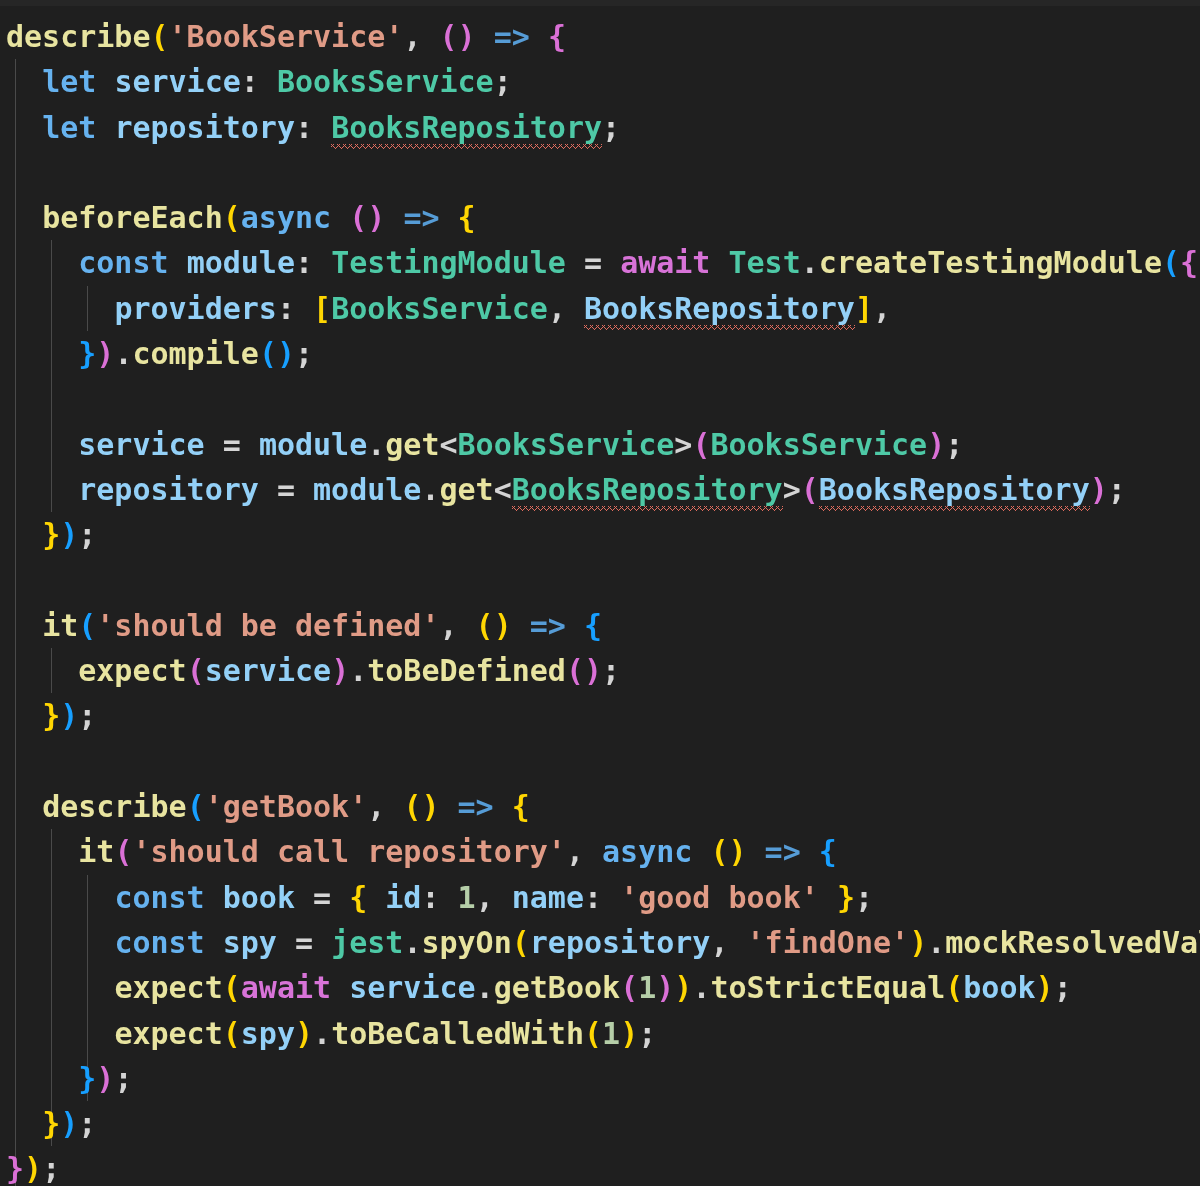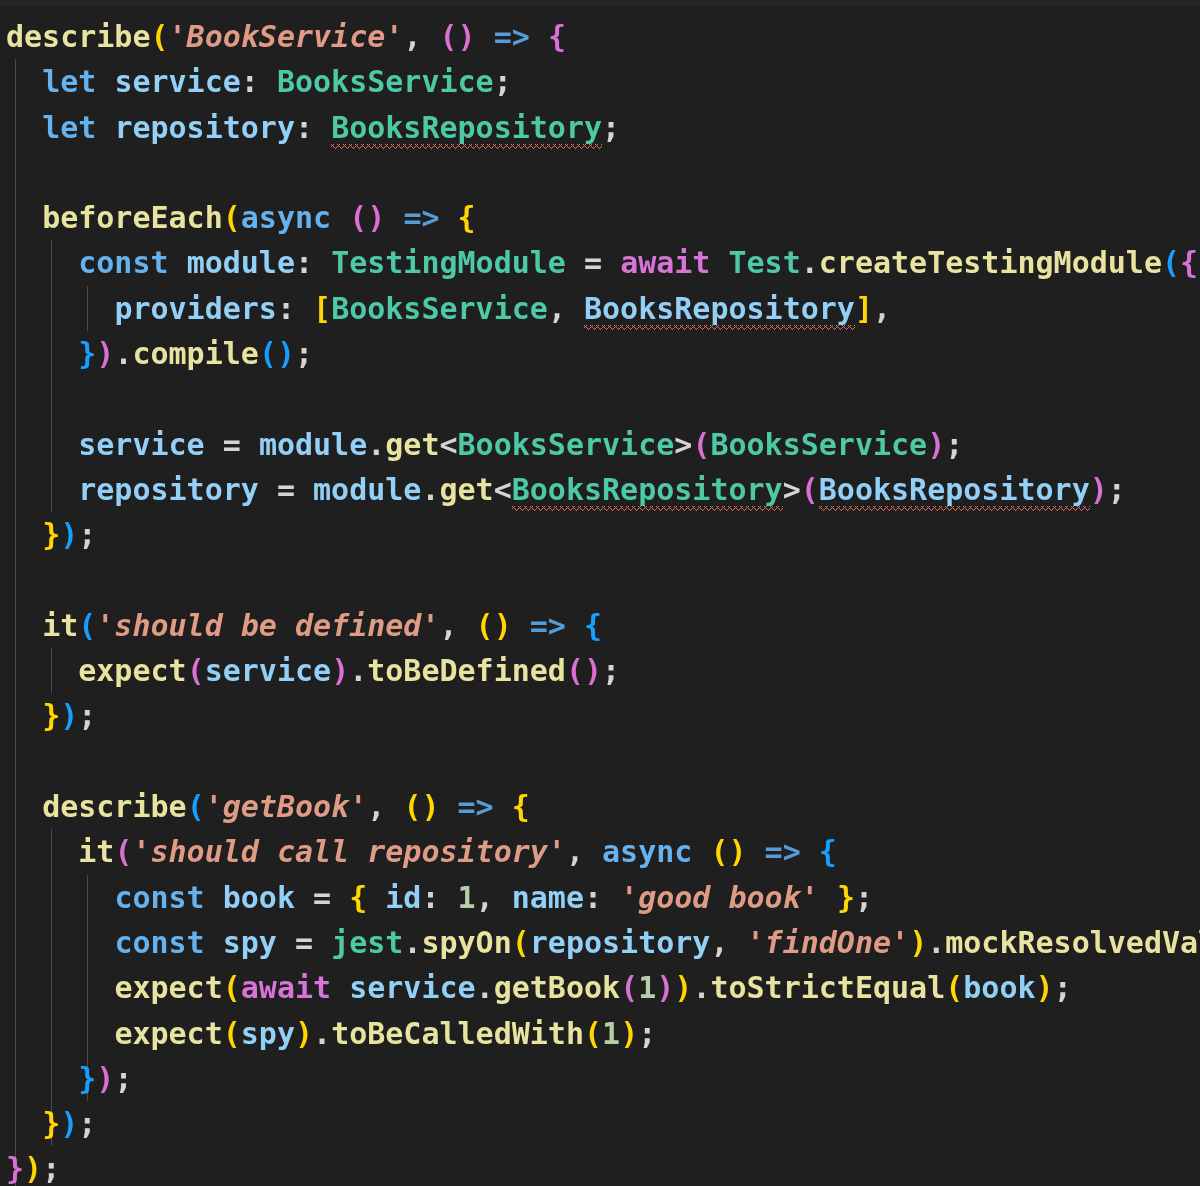--- a/index.html
+++ b/index.html
@@ -52,21 +52,21 @@
     height: 45.3px;
     background: #4a4a4a;
     z-index: 1;
   }
 
   
   .fn       { color: #e8e4a0; }          
   .kw       { color: #66b2ef; }          
   .var      { color: #93d0f7; }          
   .type     { color: #4ec9a6; }          
-  .str      { color: #e09b86; font-style: italic; }          
+  .str      { color: #e09b86; }          
   .num      { color: #b5cea8; }          
   .op       { color: #d4d4d4; }          
   .arrowop  { color: #569cd6; }          
   .await    { color: #d873d8; }          
   .b1       { color: #ffd602; }          
   .b2       { color: #da70d6; }          
   .b3       { color: #179fff; }          
 
   
   .squig {

